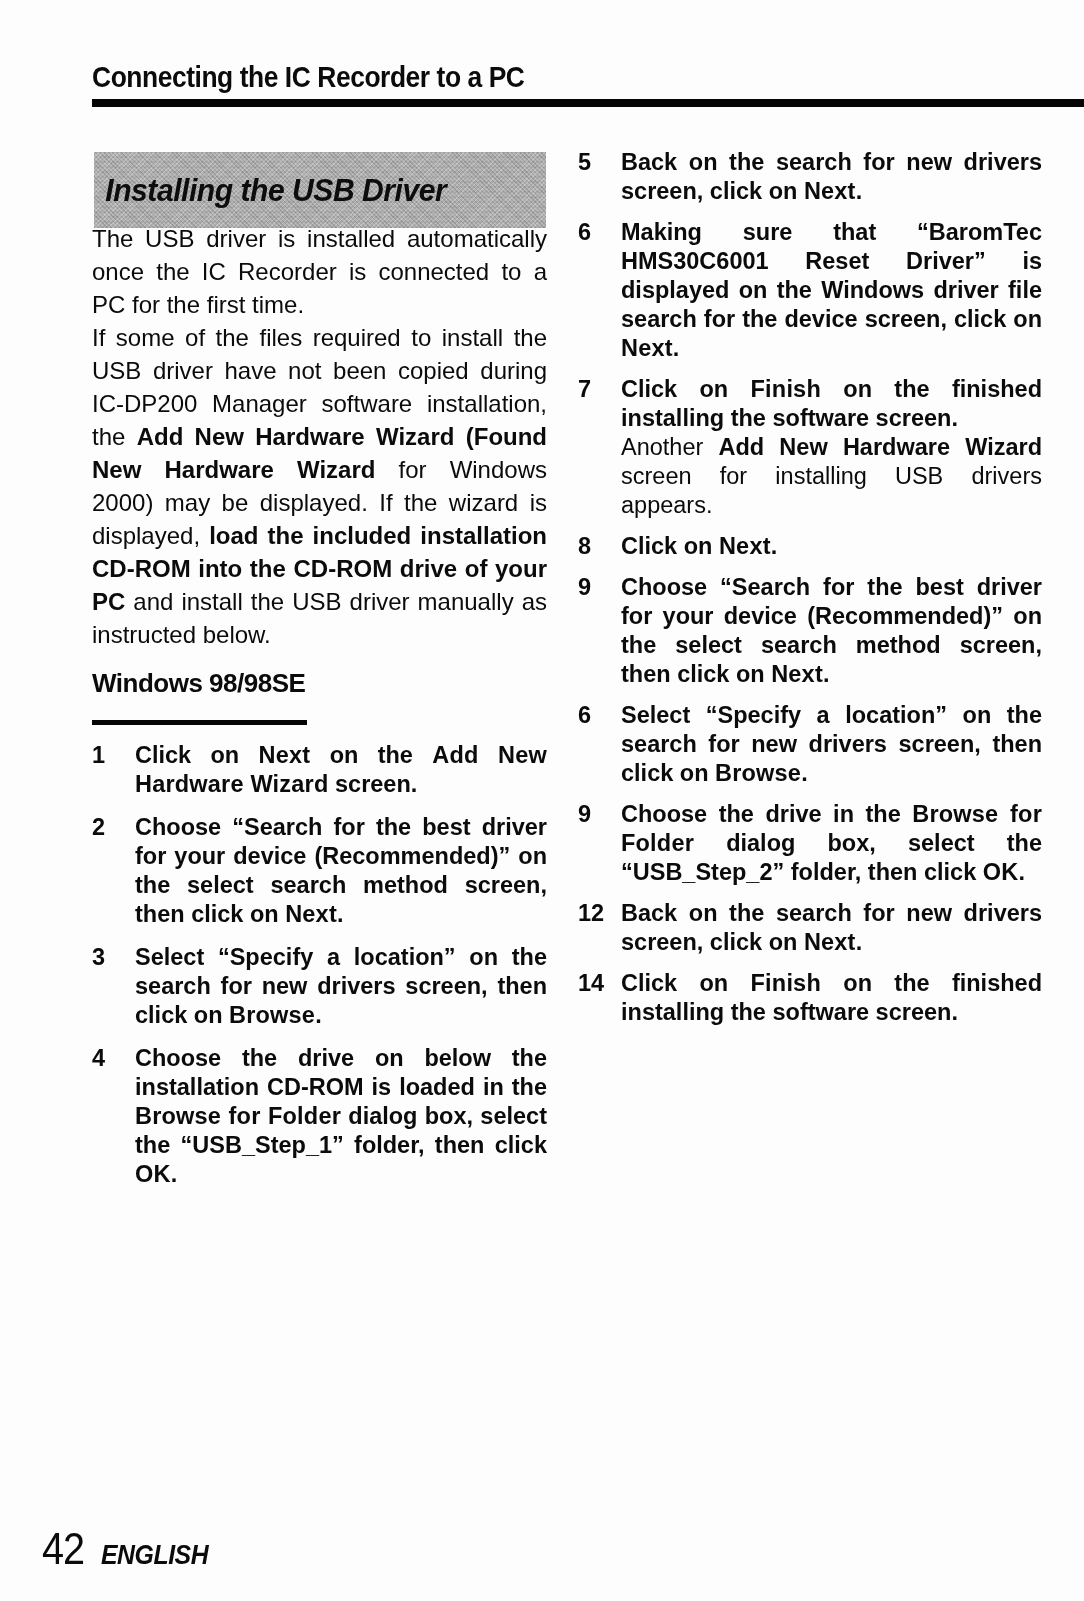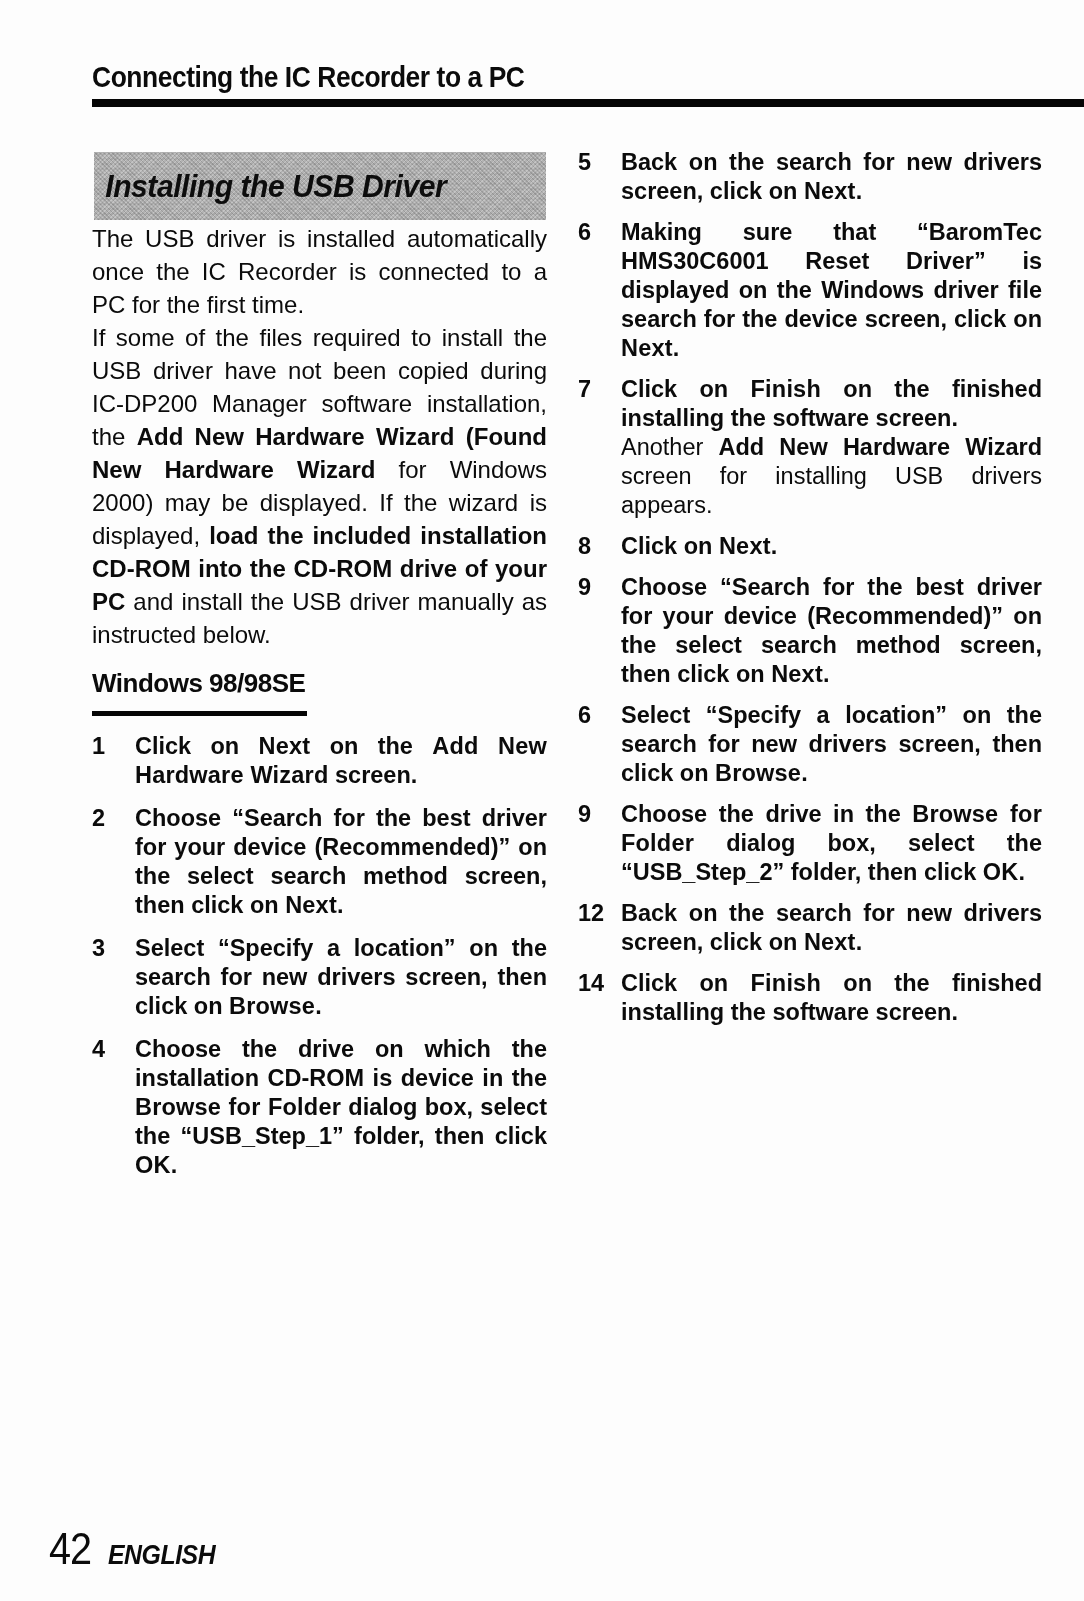--- a/index.html
+++ b/index.html
@@ -18,21 +18,21 @@
     font-size: 30px; font-weight: 700; letter-spacing: -0.5px;
     transform: scaleX(0.88); transform-origin: left center;
     white-space: nowrap;
   }
   .hdr-rule {
     position: absolute; left: 92px; right: 0; top: 99px; height: 8px;
     background: #050505;
   }
 
   .banner {
-    position: absolute; left: 94px; top: 152px; width: 452px; height: 68px;
+    position: absolute; left: 94px; top: 152px; width: 452px; height: 76px;
     background-color: #b2b2b2;
     background-image:
       repeating-linear-gradient(45deg, rgba(0,0,0,0.13) 0 1px, transparent 1px 3px),
       repeating-linear-gradient(-45deg, rgba(255,255,255,0.25) 0 1px, transparent 1px 3px),
       repeating-linear-gradient(0deg, rgba(0,0,0,0.06) 0 2px, transparent 2px 5px);
     display: flex; align-items: center;
   }
   .banner-text {
     font-size: 32px; font-weight: 700; font-style: italic;
     letter-spacing: -0.5px; padding-left: 12px;
@@ -48,37 +48,37 @@
     margin: 0; font-size: 24px; line-height: 33px;
     text-align: justify; font-weight: 400;
   }
   .b { font-weight: 700; }
   .rg { font-weight: 400; margin-top: 25px; }
 
   .subhead-wrap { margin-top: 17px; }
   .subhead {
     display: inline-block;
     font-size: 26px; font-weight: 700; letter-spacing: -0.5px;
-    border-bottom: 5px solid #050505; padding-bottom: 12px; padding-right: 2px;
+    border-bottom: 5px solid #050505; padding-bottom: 21px; padding-right: 2px;
   }
 
   .step {
     display: flex; margin-top: 12px;
     font-size: 23.5px; font-weight: 700; line-height: 29px;
   }
   .step:first-child { margin-top: 0; }
   .step .num { flex: none; width: 43px; }
   .step .body { flex: 1; text-align: justify; }
   .btn { font-family: Liberation Sans, sans-serif; letter-spacing: 0.2px; }
   .note { display: block; font-weight: 400; text-align: justify; }
   .steps-left .step { margin-top: 14px; }
   .steps-left .step:first-child { margin-top: 16px; }
 
   .footer {
-    position: absolute; left: 49px; top: 1524px;
+    position: absolute; left: 42px; top: 1524px;
     display: flex; align-items: baseline;
   }
   .pgnum {
     font-size: 44px; font-weight: 400; letter-spacing: -1px;
     transform: scaleX(0.9); transform-origin: left bottom;
   }
   .lang {
     font-size: 27px; font-weight: 700; font-style: italic;
     margin-left: 12px; letter-spacing: -0.5px;
     transform: scaleX(0.92); transform-origin: left bottom;
@@ -112,21 +112,21 @@
       <div class="step">
         <span class="num">2</span>
         <span class="body"><span>Choose “Search for the best driver for your device (Recommended)” on the select search method screen, then click on </span><span class="btn">Next</span><span>.</span></span>
       </div>
       <div class="step">
         <span class="num">3</span>
         <span class="body"><span>Select “Specify a location” on the search for new drivers screen, then click on </span><span class="btn">Browse</span><span>.</span></span>
       </div>
       <div class="step">
         <span class="num">4</span>
-        <span class="body"><span>Choose the drive on which the installation CD-ROM is device in the </span><span class="btn">Browse for Folder</span><span> dialog box, select the “USB_Step_1” folder, then click </span><span class="btn">OK</span><span>.</span></span>
+        <span class="body"><span>Choose the drive on below the installation CD-ROM is loaded in the </span><span class="btn">Browse for Folder</span><span> dialog box, select the “USB_Step_1” folder, then click </span><span class="btn">OK</span><span>.</span></span>
       </div>
     </div>
   </div>
 
   <div class="col col-right">
     <div class="step">
       <span class="num">5</span>
       <span class="body"><span>Back on the search for new drivers screen, click on </span><span class="btn">Next</span><span>.</span></span>
     </div>
     <div class="step">

